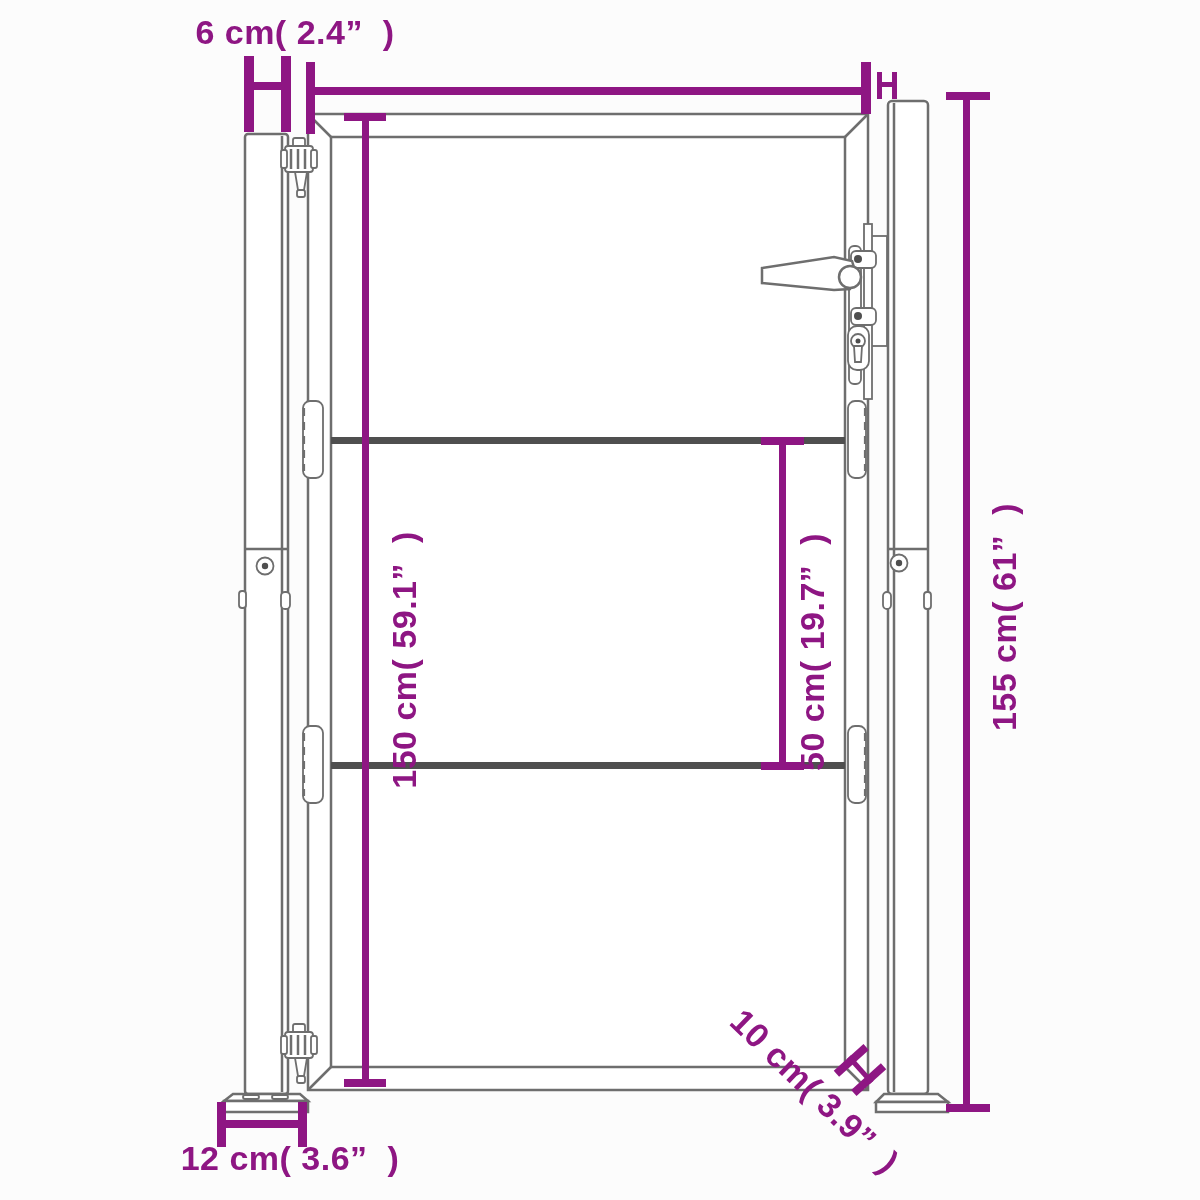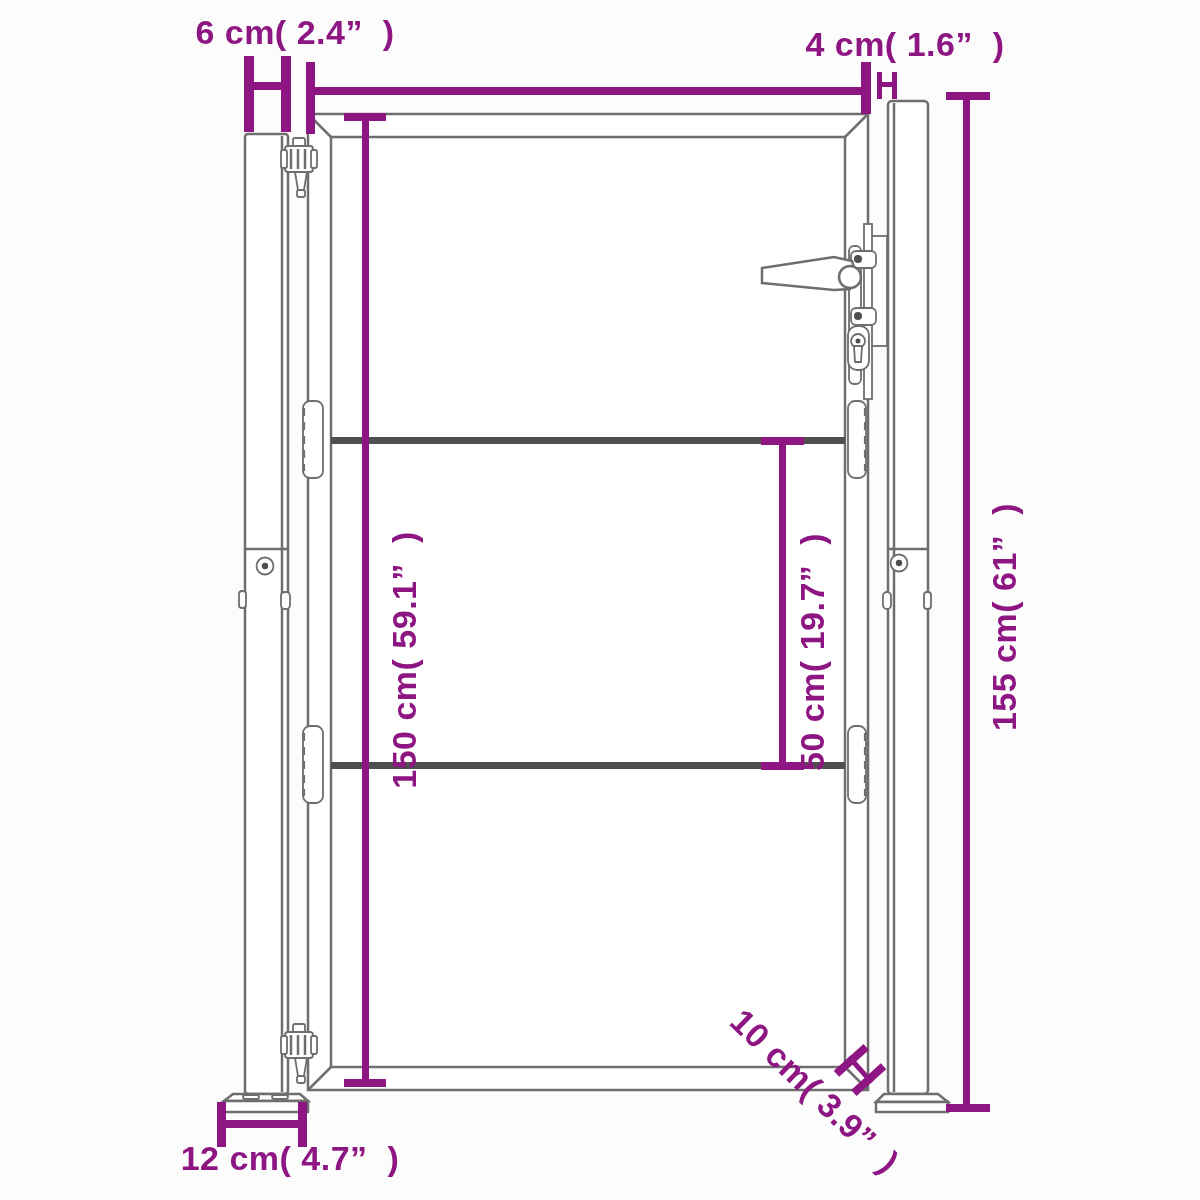--- a/index.html
+++ b/index.html
@@ -192,25 +192,24 @@
     <g transform="translate(860,1070) rotate(48)">
       <rect class="dim" x="-17" y="-20" width="8" height="40"></rect>
       <rect class="dim" x="9" y="-20" width="8" height="40"></rect>
       <rect class="dim" x="-17" y="-3" width="34" height="5"></rect>
     </g>
   </svg>
 
   <div class="dim-label" style="left:160px;top:12px;width:270px;text-align:center;">6 cm( 2.4”  )</div>
 
 
-  <div class="dim-label" style="left:800px;top:24px;width:210px;">4 cm( 1.6”  )</div>
 
   <div class="dim-label rot-ccw" style="left:834px;top:597px;width:340px;height:40px;">155 cm( 61”  )</div>
 
   <div class="dim-label rot-ccw" style="left:214px;top:640px;width:380px;height:40px;">150 cm( 59.1”  )</div>
 
   <div class="dim-label rot-ccw" style="left:632px;top:632px;width:360px;height:40px;">50 cm( 19.7”  )</div>
 
-  <div class="dim-label" style="left:140px;top:1138px;width:300px;">12 cm( 4.7”  )</div>
+  <div class="dim-label" style="left:140px;top:1138px;width:300px;">12 cm( 3.6”  )</div>
 
   <div class="dim-label rot-diag" style="left:665px;top:1071px;width:300px;height:40px;">10 cm( 3.9”  )</div>
 
 </div>
 
 </body></html>

